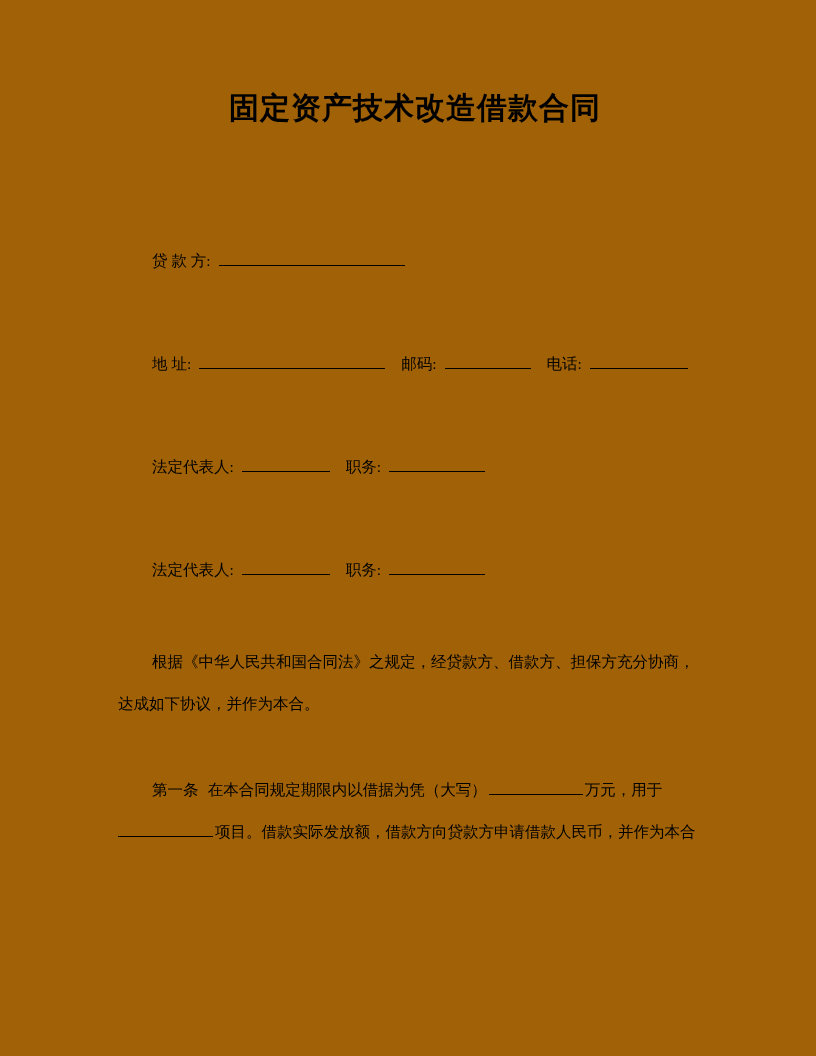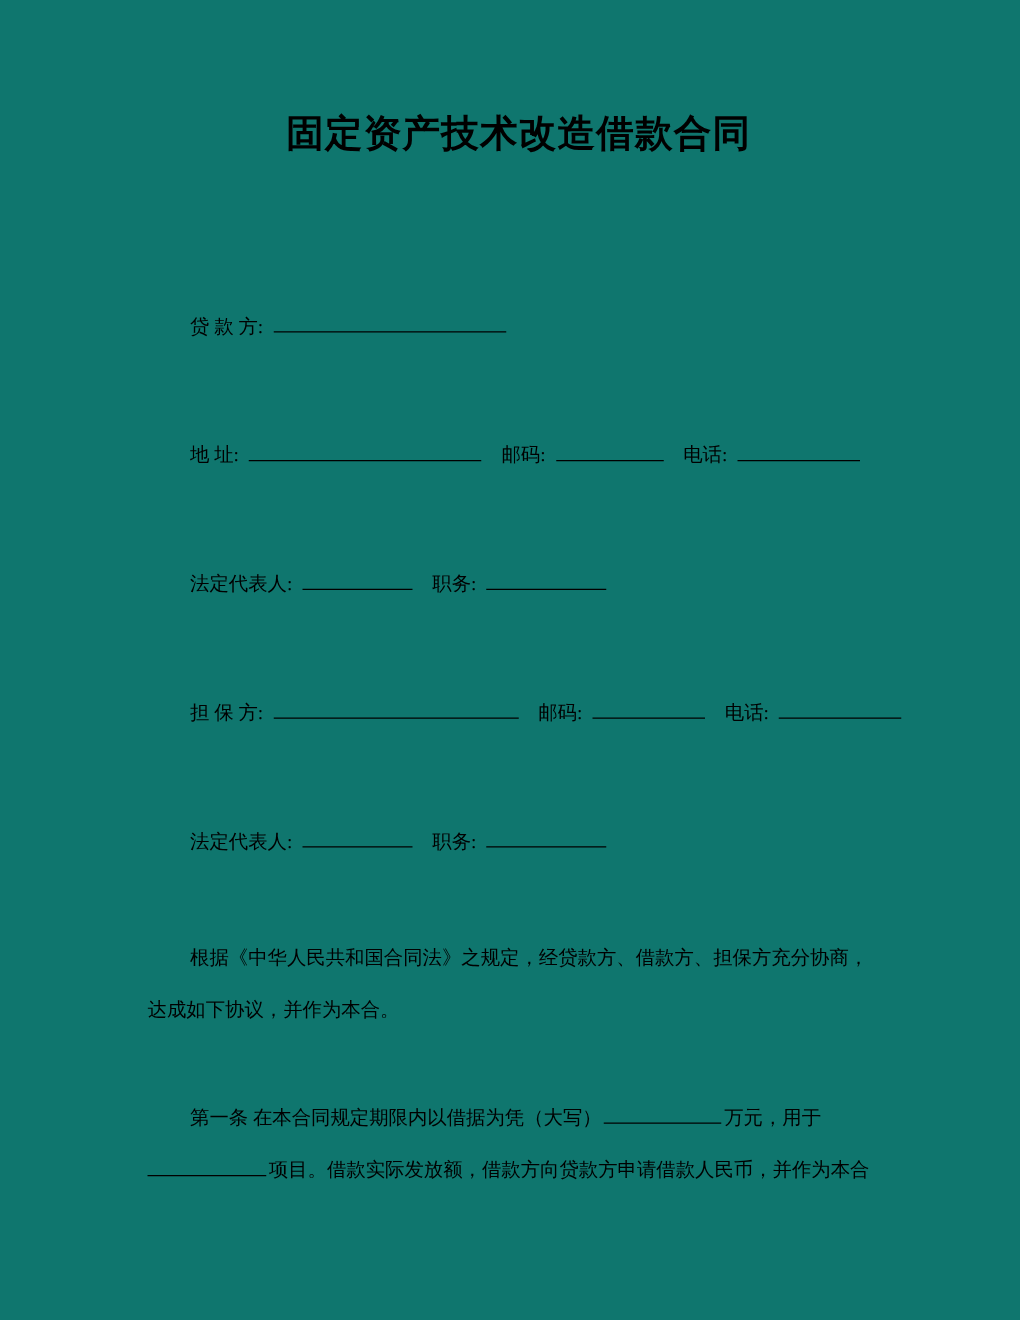--- a/index.html
+++ b/index.html
@@ -5,21 +5,21 @@
   html, body {
     margin: 0;
     padding: 0;
     background: #ffffff;
   }
   .page {
     position: relative;
     width: 816px;
     height: 1056px;
     margin: 0 auto;
-    background: #0f766e;
+    background: #a16207;
     box-sizing: border-box;
     padding: 88px 104px 40px 118px;
     font-family: "Liberation Serif", "DejaVu Serif", serif;
     color: #000000;
     font-size: 15.5px;
     overflow: hidden;
   }
   .doc-title {
     margin: 0 0 122px 0;
     text-align: center;
@@ -46,20 +46,21 @@
   .blank {
     display: inline-block;
     height: 15px;
     border-bottom: 1px solid #000000;
     margin-left: 8px;
     vertical-align: baseline;
   }
   .para {
     line-height: 42px;
     margin: 0 0 44px 0;
+    font-family: Liberation Mono, monospace;
   }
   .para .line {
     white-space: nowrap;
   }
   .para .line.indent {
     padding-left: 34px;
   }
   .para .blank {
     margin: 0 2px;
   }
@@ -77,23 +78,20 @@
 
   <div class="field-row">
     <span class="label">地  址:</span><span class="blank" style="width:186px"></span><span class="label follow">邮码:</span><span class="blank" style="width:86px"></span><span class="label follow">电话:</span><span class="blank" style="width:98px"></span>
   </div>
 
   <div class="field-row">
     <span class="label">法定代表人:</span><span class="blank" style="width:88px"></span><span class="label follow">职务:</span><span class="blank" style="width:96px"></span>
   </div>
 
 
-  <div class="field-row">
-    <span class="label">担 保 方:</span><span class="blank" style="width:196px"></span><span class="label follow">邮码:</span><span class="blank" style="width:90px"></span><span class="label follow">电话:</span><span class="blank" style="width:98px"></span>
-  </div>
 
   <div class="field-row">
     <span class="label">法定代表人:</span><span class="blank" style="width:88px"></span><span class="label follow">职务:</span><span class="blank" style="width:96px"></span>
   </div>
 
   <p class="para">
     <span class="line indent">根据《中华人民共和国合同法》之规定，经贷款方、借款方、担保方充分协商，</span><br>
     <span class="line">达成如下协议，并作为本合。</span>
   </p>
 

